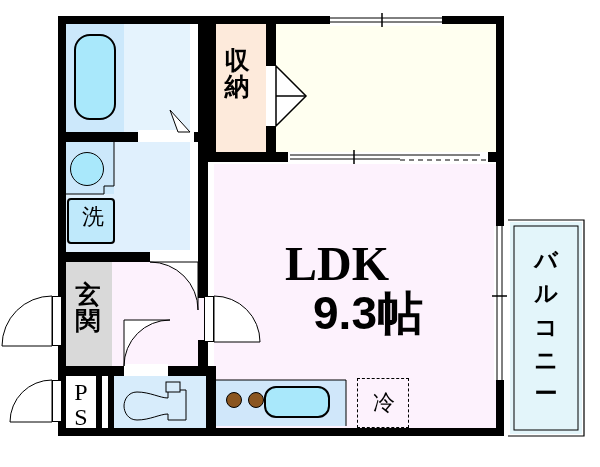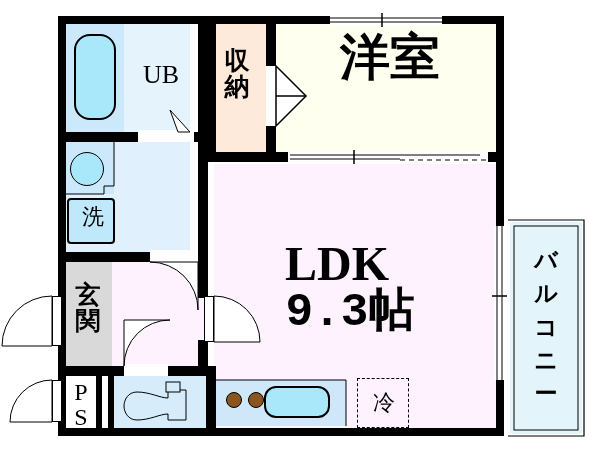--- a/index.html
+++ b/index.html
@@ -248,32 +248,30 @@
     <path d="M137,392 C128,392 124,400 124,406 C124,412 128,420 137,420 C150,420 160,414 168,414
              L168,420 L186,420 L186,390 L168,390 L168,398 C160,398 150,392 137,392 Z" fill="#d7ecfb" stroke="#000" stroke-width="1"></path>
     <rect x="166" y="382" width="14" height="10" fill="#d7ecfb" stroke="#000" stroke-width="1"></rect>
 
     <line x1="216" y1="380" x2="346" y2="380" stroke="#000" stroke-width="1"></line>
     <line x1="346" y1="380" x2="346" y2="426" stroke="#000" stroke-width="1"></line>
 
     <path d="M114,142 L114,186 L104,186 L104,194 L64,194" fill="none" stroke="#000" stroke-width="1"></path>
   </svg>
 
-  <div class="label" style="left:128px; top:62px; width:66px; font-size:26px;">UB</div>
 
 
   <div class="label-v" style="left:220px; top:48px; width:34px; font-size:25px;">
     <span>収</span>
     <span>納</span>
   </div>
 
-  <div class="label" style="left:300px; top:32px; width:180px; font-size:50px; font-family:'DejaVu Sans', sans-serif; font-weight:600;">洋室</div>
 
   <div class="label" style="left:257px; top:240px; width:160px; font-size:48px; font-weight:600;">LDK</div>
-  <div class="label" style="left:270px; top:290px; width:160px; font-size:46px; font-family:Liberation Mono, monospace; font-weight:600;">9.3帖</div>
+  <div class="label" style="left:288px; top:290px; width:160px; font-size:46px; font-family:Liberation Sans, sans-serif; font-weight:600;">9.3帖</div>
 
   <div class="label-v" style="left:70px; top:282px; width:36px; font-size:25px;">
     <span>玄</span>
     <span>関</span>
   </div>
 
   <div class="label-v" style="left:64px; top:380px; width:34px; font-size:24px; font-family:'Liberation Serif', serif; font-weight:400;">
     <span>P</span>
     <span>S</span>
   </div>

